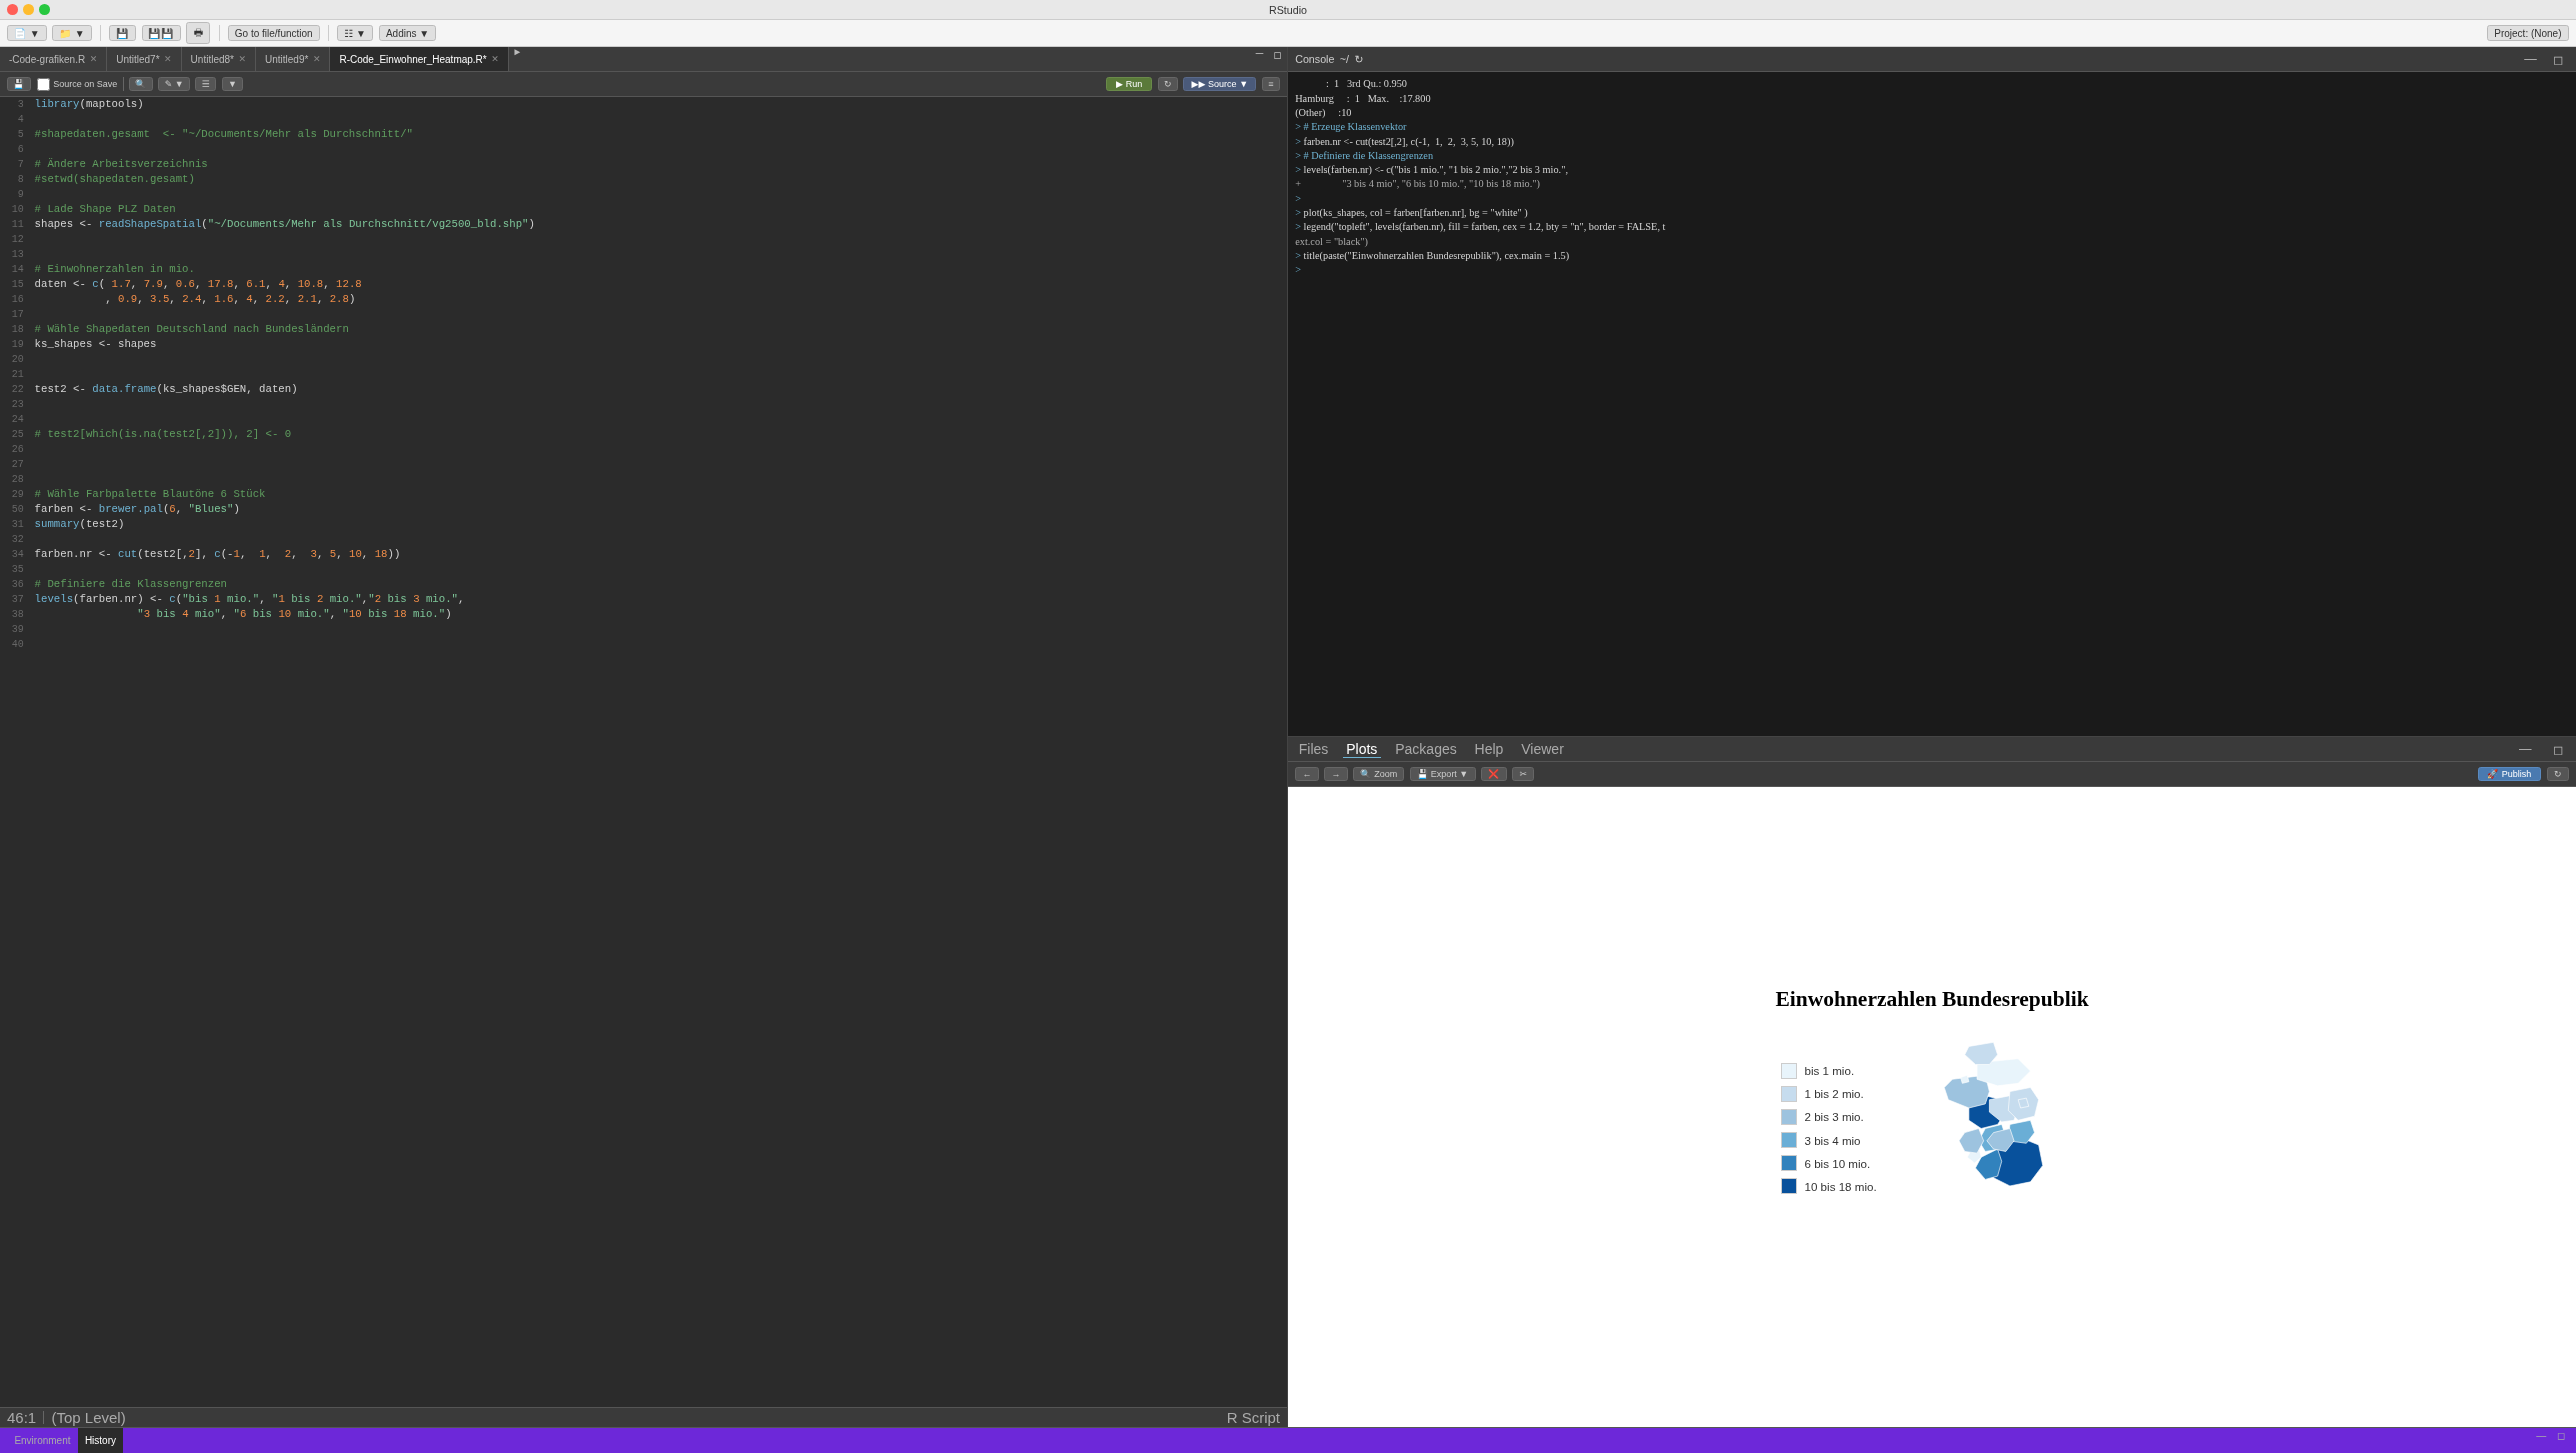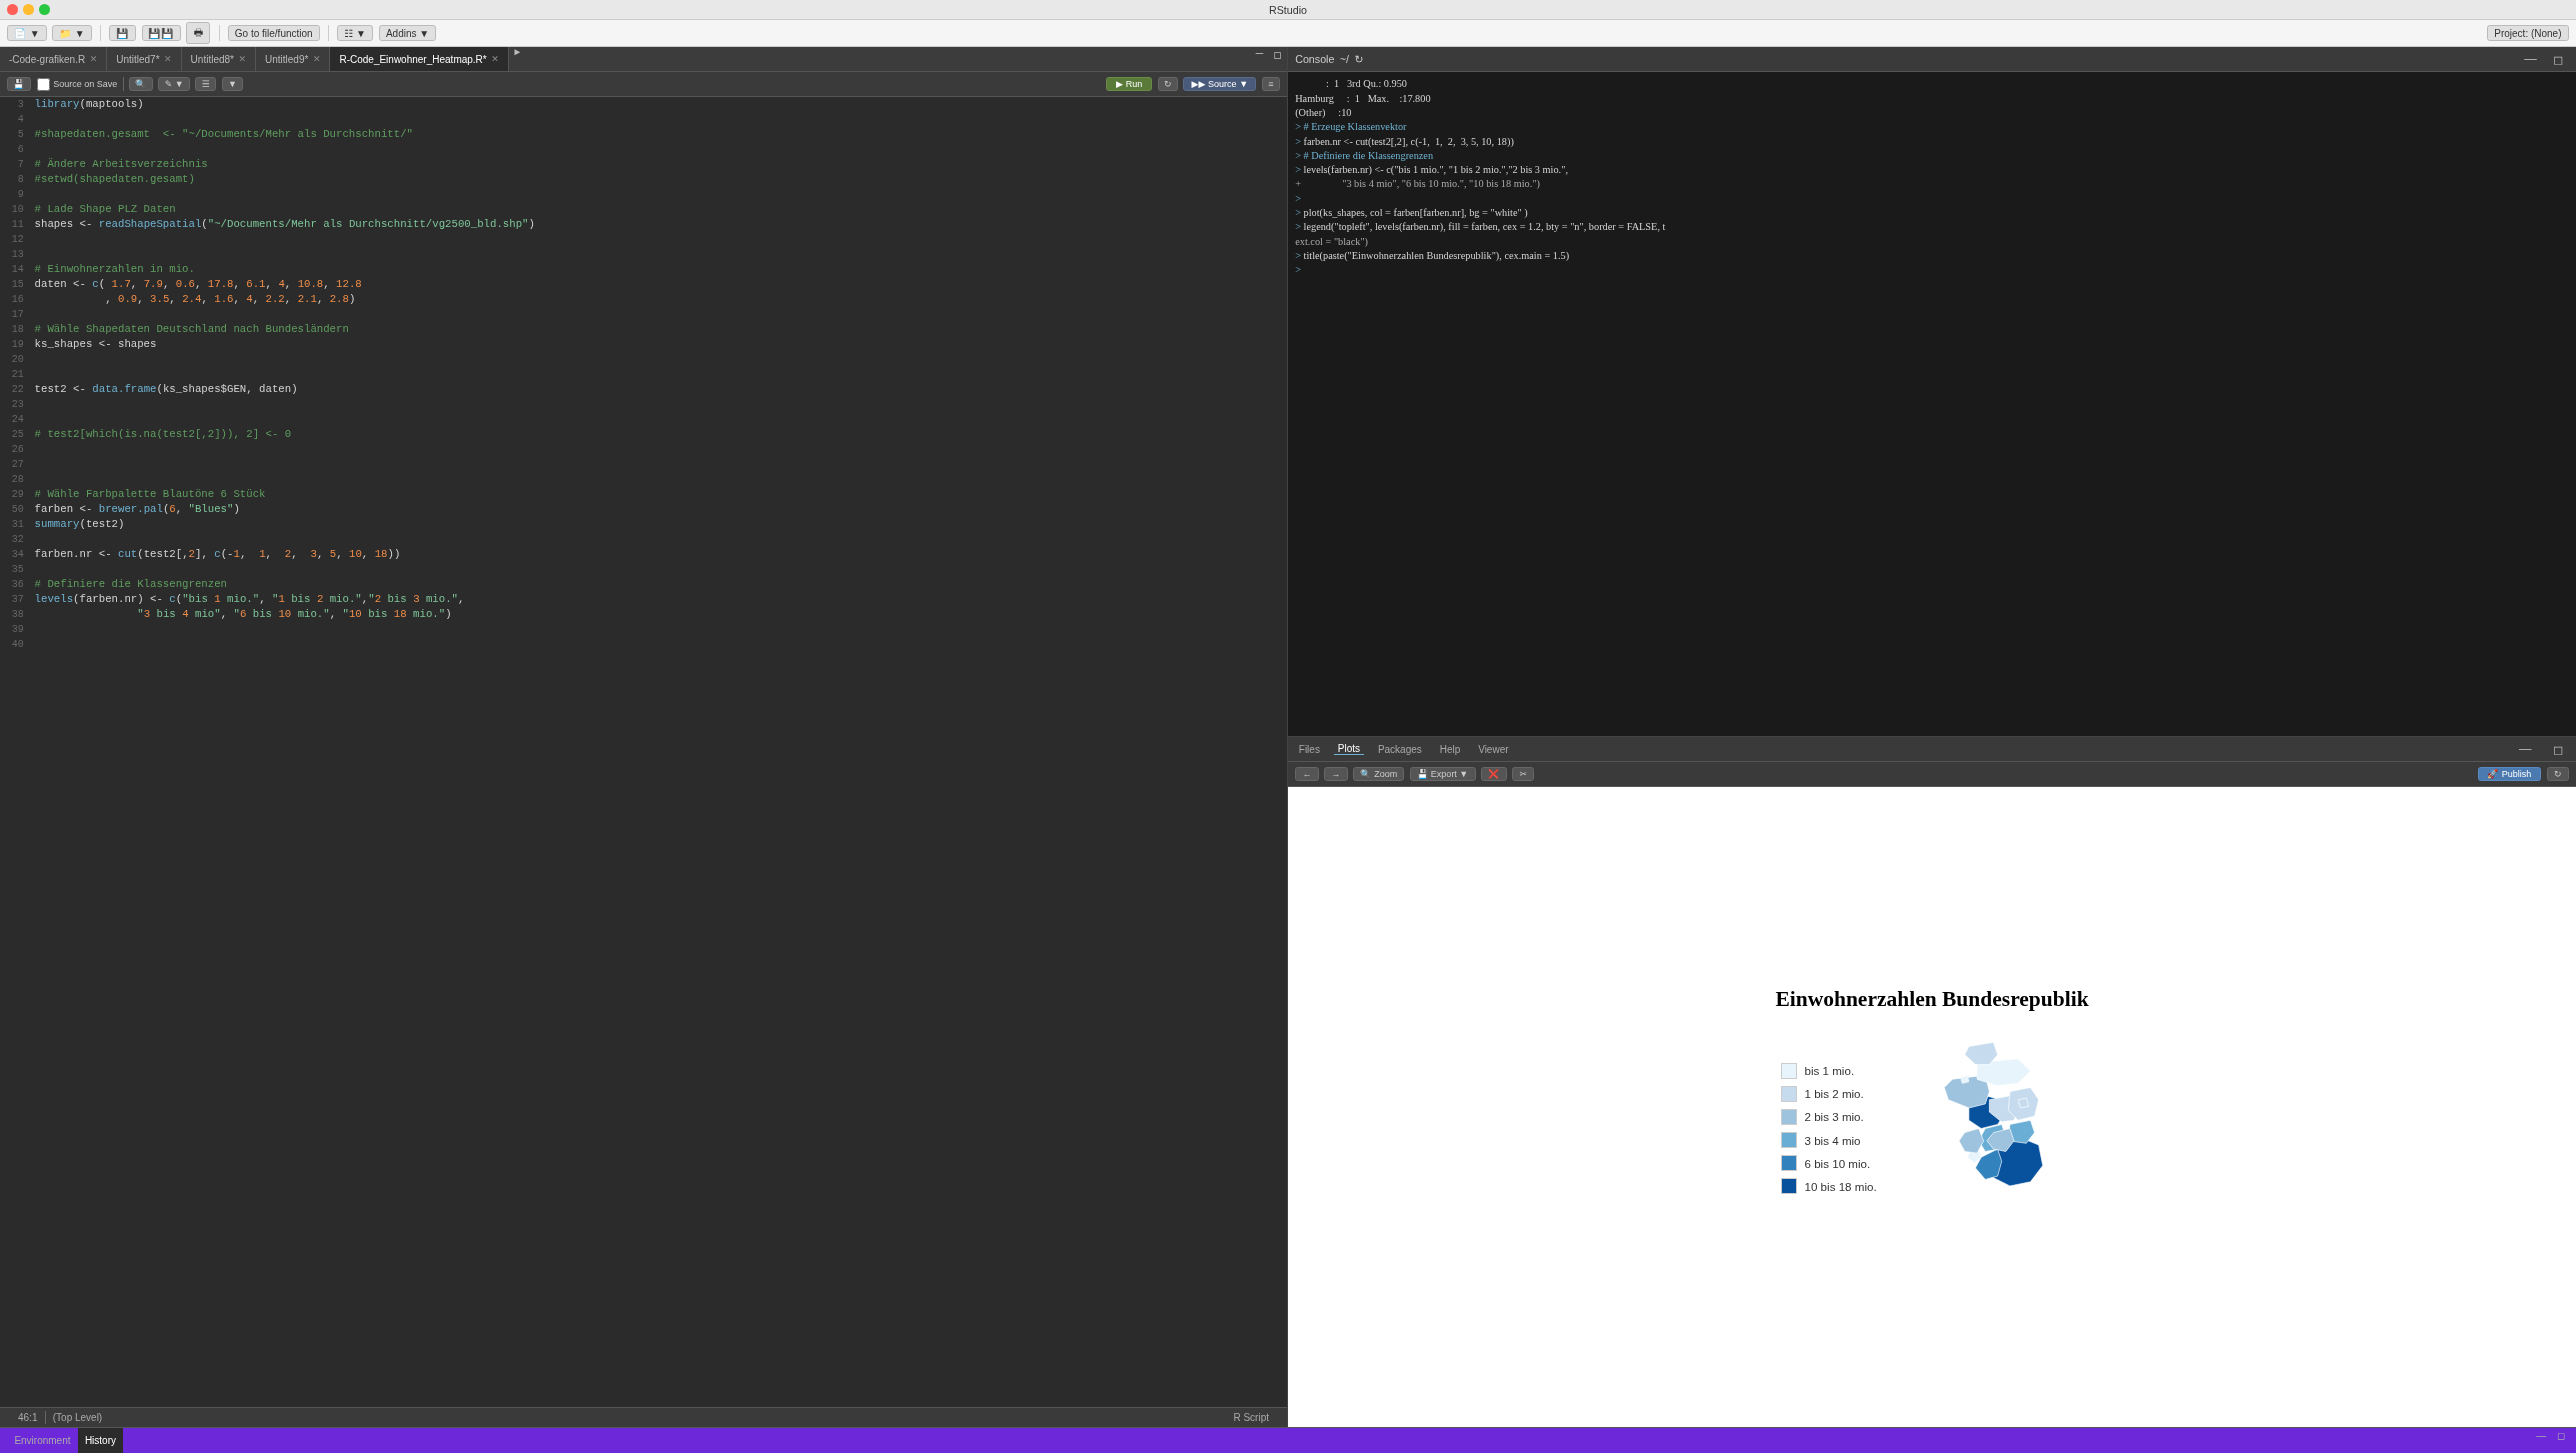--- a/index.html
+++ b/index.html
@@ -50,41 +50,41 @@
     .line-content { flex: 1; padding-left: 3.6px; white-space: pre; color: #d4d4d4; }
     .code-editor::-webkit-scrollbar { width: 7.2px; }
     .code-editor::-webkit-scrollbar-track { background: #3a3a3a; }
     .code-editor::-webkit-scrollbar-thumb { background: #666; border-radius: 3.6px; }
     .fn { color: #6fb3d2; }
     .str { color: #7ec699; }
     .num { color: #f08d49; }
     .cm { color: #5f9e5f; }
 
     
-    .editor-statusbar { background: #3a3a3a; height: 20px; display: flex; align-items: center; padding: 0 18px; border-top: 0.9px solid #555; font-size: 10px; color: #aaa; font-family: -apple-system, sans-serif; gap: 7.2px; }
+    .editor-statusbar { background: #3a3a3a; height: 20px; display: flex; align-items: center; padding: 0 7px; border-top: 0.9px solid #555; font-size: 15px; color: #aaa; font-family: -apple-system, sans-serif; gap: 7.2px; }
     .sb-sep { width: 0.9px; height: 12.5px; background: #666; }
     .sb-spacer { flex: 1; }
 
     
     .right-pane { width: 50%; display: flex; flex-direction: column; }
     
     
     .console-pane { height: 50%; display: flex; flex-direction: column; border-bottom: 0.9px solid #444; }
     .console-toolbar { background: #3a3a3a; display: flex; align-items: center; height: 25px; padding: 0 7.2px; border-bottom: 0.9px solid #555; font-family: -apple-system, sans-serif; font-size: 10.7px; color: #ccc; gap: 5.4px; }
     .console-content { flex: 1; overflow-y: auto; background: #1a1a1a; padding: 5.4px 7.2px; font-size: 10.3px; line-height: 14.3px; }
     .console-content::-webkit-scrollbar { width: 7.2px; }
     .console-content::-webkit-scrollbar-track { background: #2a2a2a; }
     .console-content::-webkit-scrollbar-thumb { background: #555; border-radius: 3.6px; }
     .console-line { color: #d4d4d4; white-space: pre-wrap; word-break: break-all; font-family: Liberation Serif, serif; }
     .console-prompt { color: #6fb3d2; }
 
     
     .plots-pane { flex: 1; display: flex; flex-direction: column; }
     .plots-tab-bar { background: #3a3a3a; display: flex; align-items: center; height: 25px; padding: 0 7.2px; border-bottom: 0.9px solid #555; font-family: -apple-system, sans-serif; gap: 10.7px; }
-    .plots-tab { font-size: 10px; color: #aaa; cursor: pointer; padding: 0 3.6px; }
+    .plots-tab { font-size: 14px; color: #aaa; cursor: pointer; padding: 0 3.6px; }
     .plots-tab.active { color: #fff; border-bottom: 1.8px solid #6fb3d2; }
     .plots-toolbar { background: #3a3a3a; display: flex; align-items: center; height: 25px; padding: 0 7.2px; border-bottom: 0.9px solid #555; gap: 5.4px; }
     .pt-btn { background: #555; border: 0.9px solid #666; border-radius: 2.7px; padding: 0.9px 6.3px; font-size: 9px; color: #ccc; cursor: pointer; display: flex; align-items: center; gap: 2.7px; font-family: -apple-system, sans-serif; }
     .pt-spacer { flex: 1; }
     .publish-btn { background: #4a7ab0; border: 0.9px solid #5a8ac0; border-radius: 2.7px; padding: 0.9px 9px; font-size: 9px; color: #fff; cursor: pointer; display: flex; align-items: center; gap: 2.7px; font-family: -apple-system, sans-serif; }
     .plots-content { flex: 1; background: #fff; overflow: auto; display: flex; align-items: center; justify-content: center; }
 
     
     .plot-container { padding: 18px 27px; text-align: center; }
     .plot-title { font-family: serif; font-size: 21.5px; font-weight: bold; color: #000; margin-bottom: 18px; }

